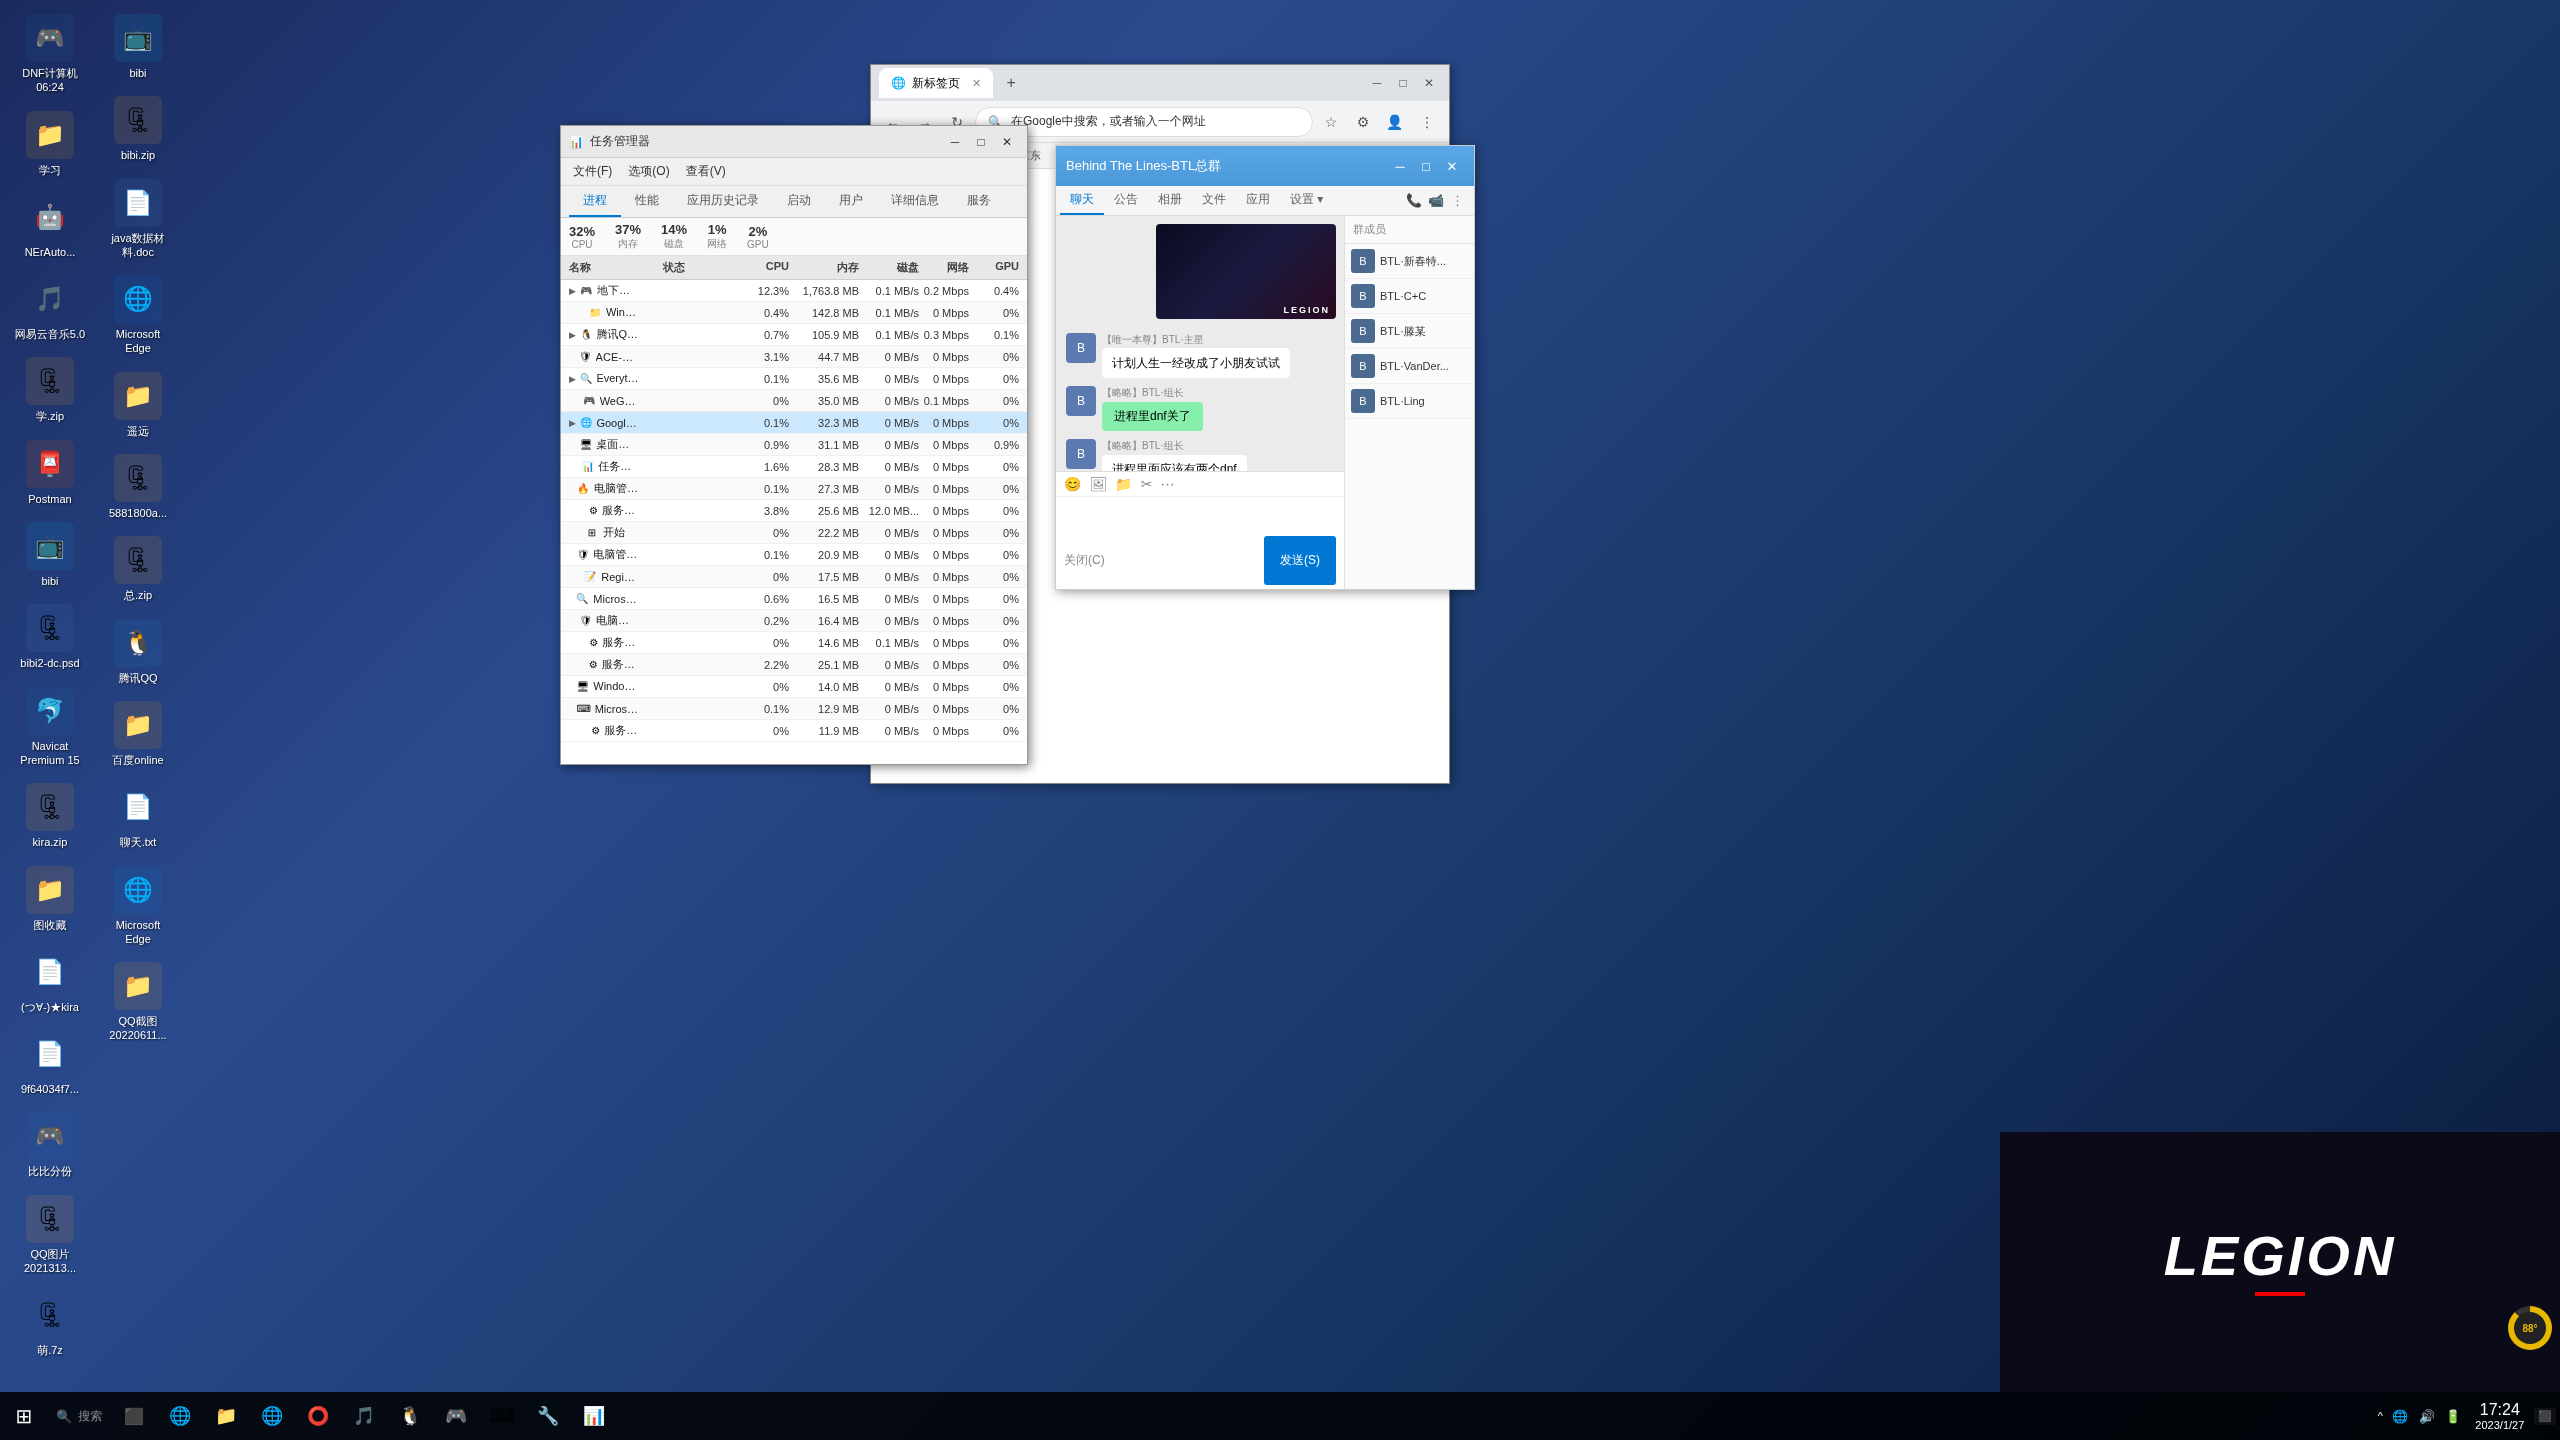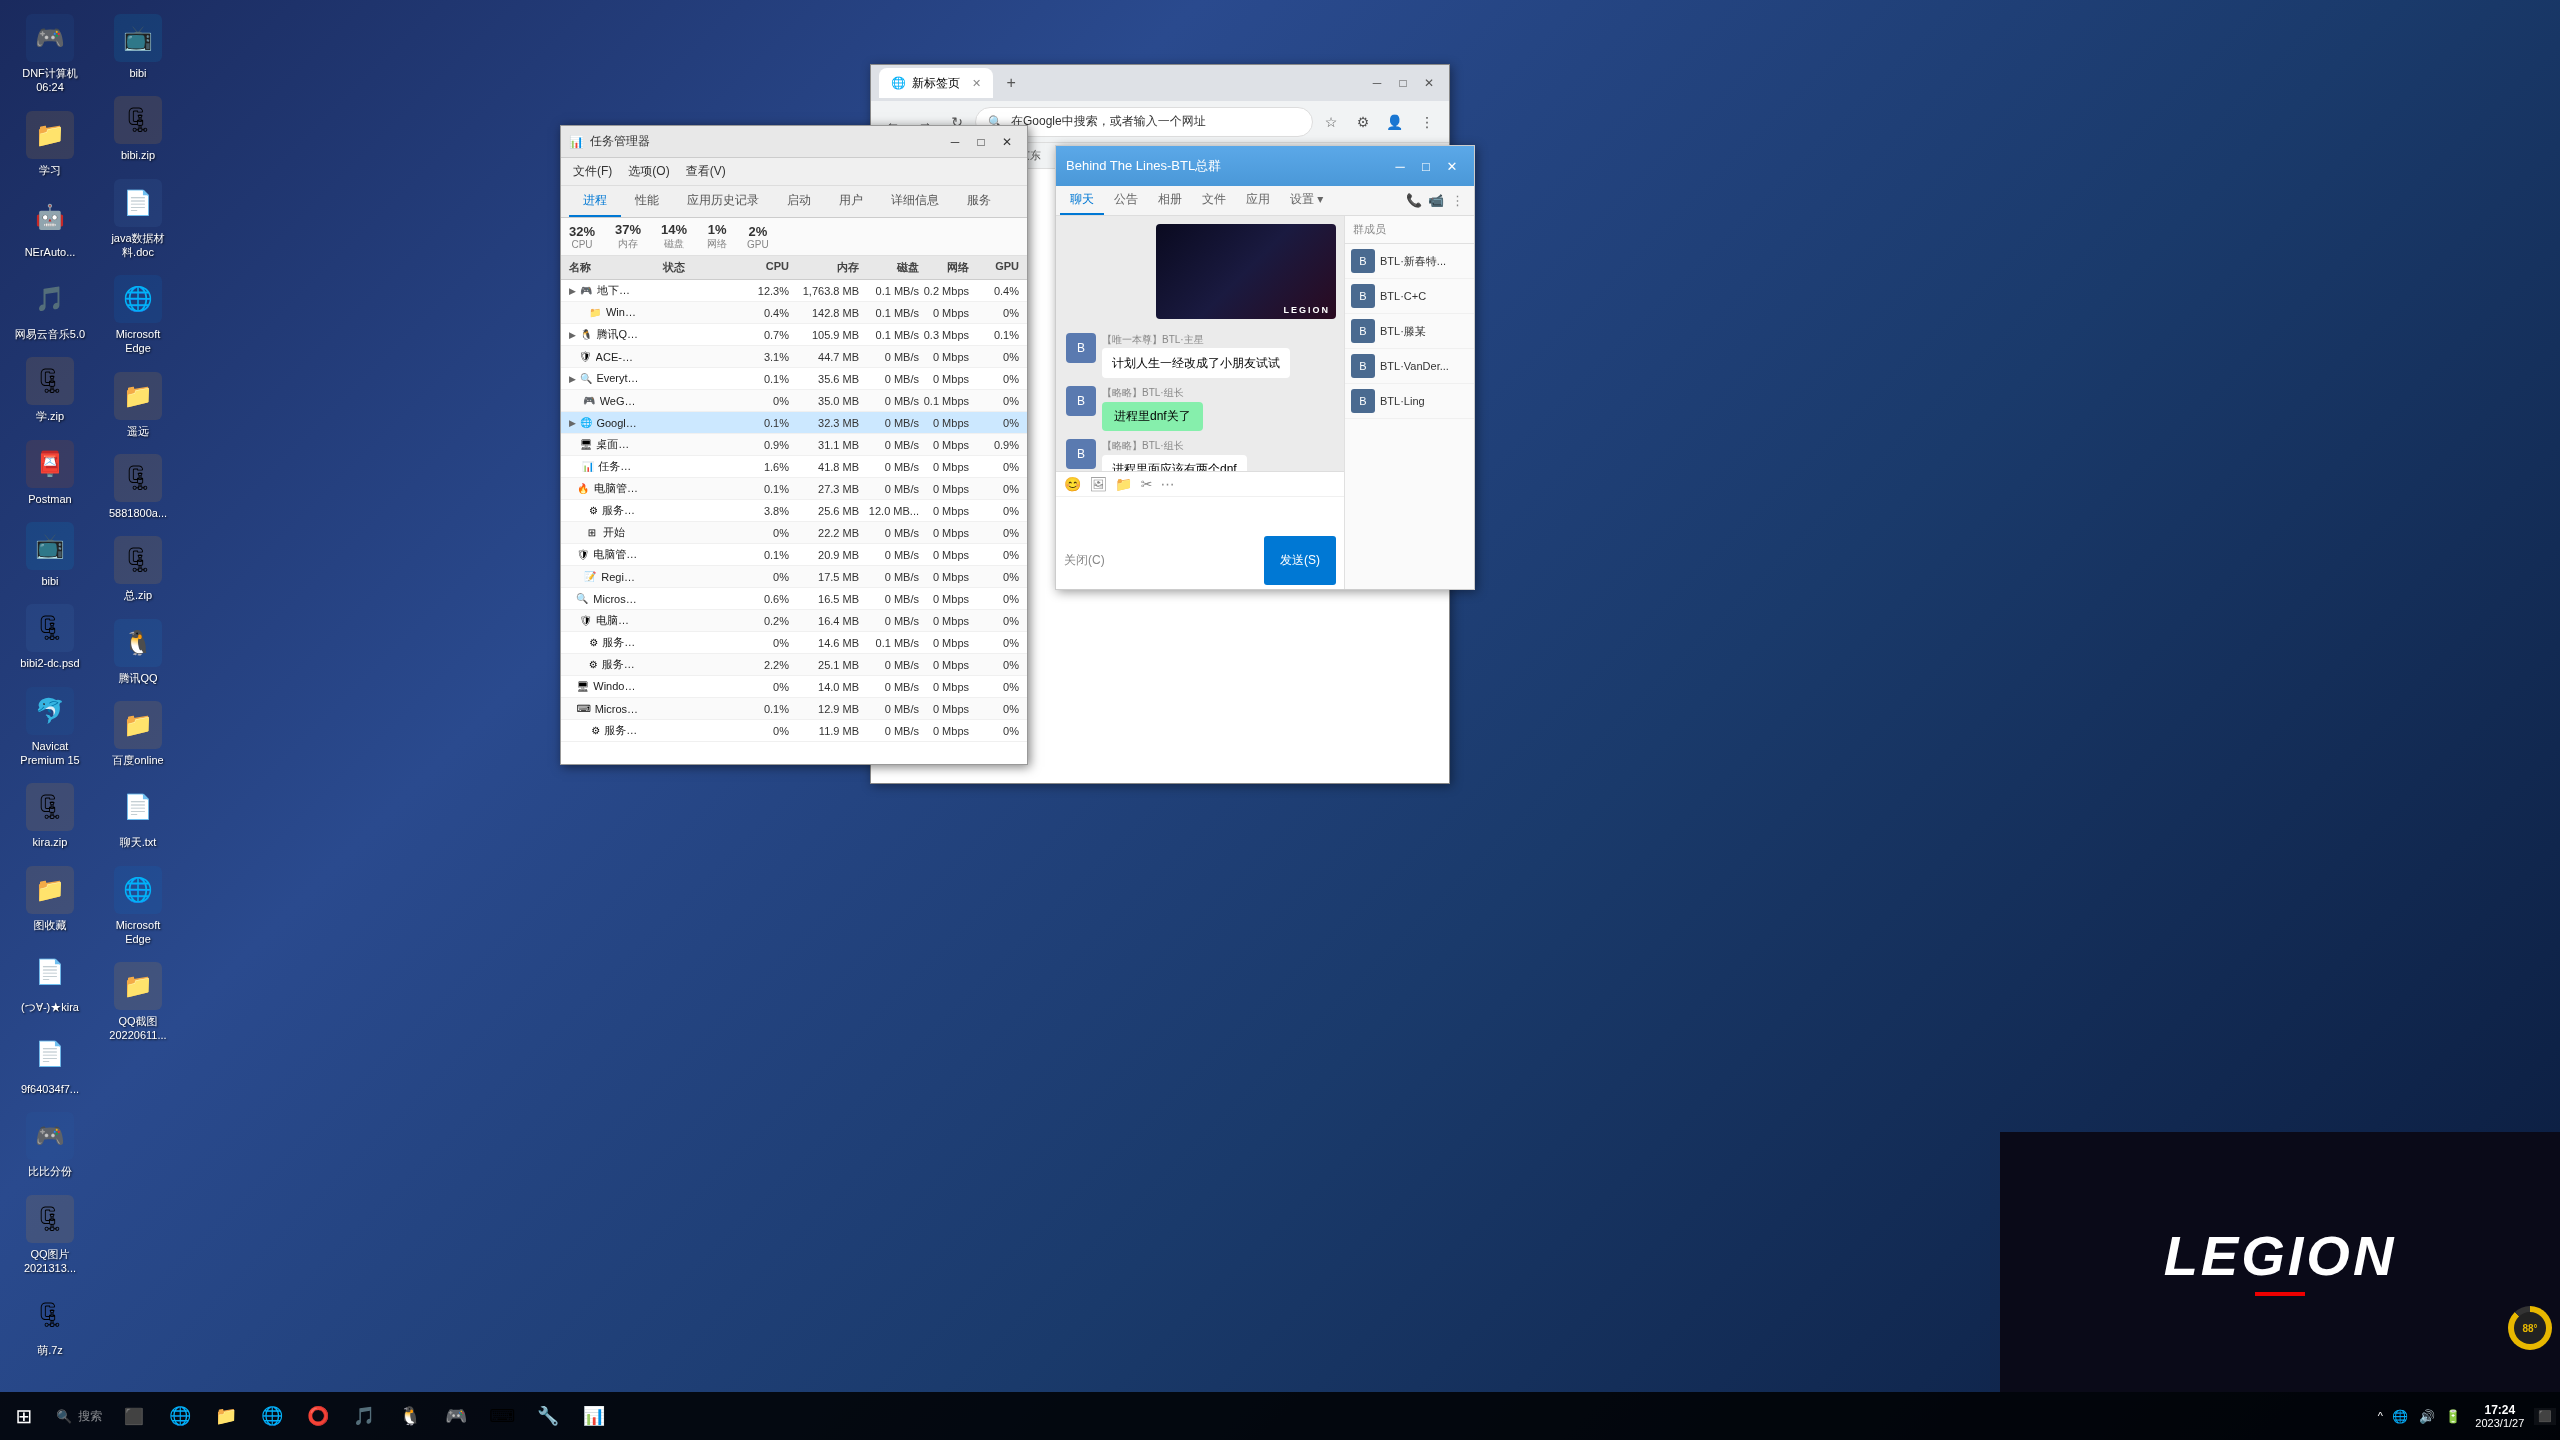--- a/index.html
+++ b/index.html
@@ -779,21 +779,21 @@
     </div>
       <div class="tm-row">
       <div class="name-col">
 
         <span class="expand-btn">&nbsp;</span>
         <span class="proc-icon">📊</span>
         <span class="proc-name">任务管理器</span>
       </div>
       <div class="tm-cell"></div>
       <div class="tm-cell val">1.6%</div>
-      <div class="tm-cell val">41.8 MB</div>
+      <div class="tm-cell val">28.3 MB</div>
       <div class="tm-cell val">0 MB/s</div>
       <div class="tm-cell val">0 Mbps</div>
       <div class="tm-cell val">0%</div>
     </div>
       <div class="tm-row">
       <div class="name-col">
 
         <span class="expand-btn">&nbsp;</span>
         <span class="proc-icon">🔥</span>
         <span class="proc-name">电脑管家-小火柴 (32 位)</span>
@@ -1176,18 +1176,18 @@
   </div>
 
   <div style="flex:1"></div>
 
   <div style="display:flex;align-items:center;gap:2px;padding-right:4px">
     <span style="font-size:11px;color:white;cursor:pointer;padding:2px 4px">^</span>
     <span style="font-size:13px;color:white;cursor:pointer;padding:2px 4px">🌐</span>
     <span style="font-size:13px;color:white;cursor:pointer;padding:2px 4px">🔊</span>
     <span style="font-size:13px;color:white;cursor:pointer;padding:2px 4px">🔋</span>
     <div style="display:flex;flex-direction:column;align-items:center;padding:0 8px;cursor:pointer">
-      <span style="color:white;font-size:12px;font-weight:700">17:24</span>
+      <span style="color:white;font-size:16px;font-weight:400">17:24</span>
       <span style="color:white;font-size:11px">2023/1/27</span>
     </div>
     <span style="font-size:11px;color:white;cursor:pointer;padding:2px 4px;background:rgba(255,255,255,0.05)">⬛</span>
   </div>
 </div>
 
 </body></html>

